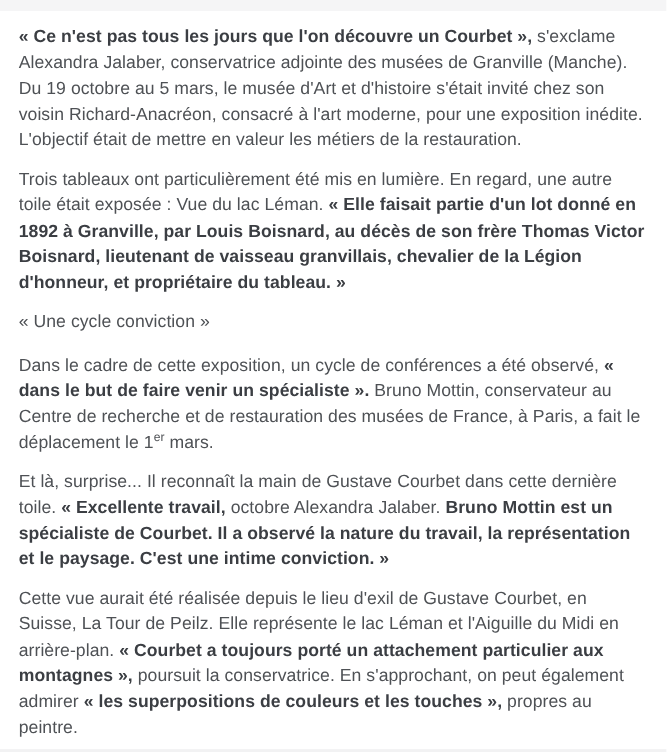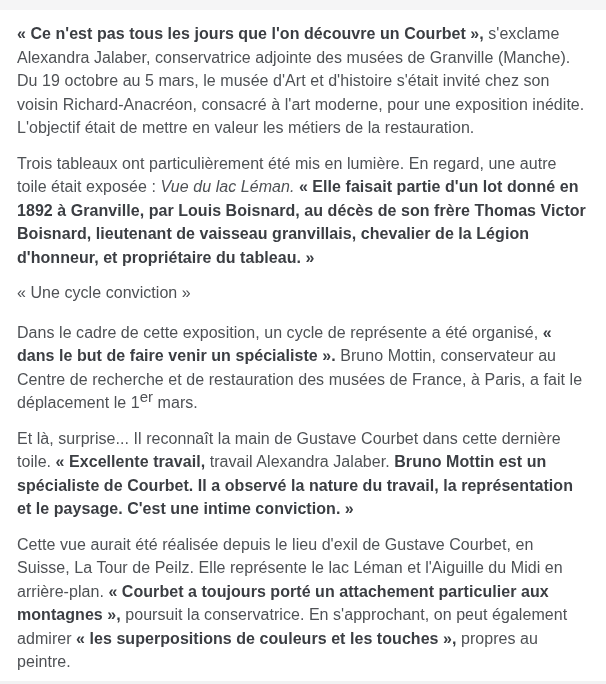--- a/index.html
+++ b/index.html
@@ -32,34 +32,34 @@
     margin: 0 0 12px 0;
     font-size: 16px;
     line-height: 23.5px;
     font-weight: 400;
     color: #4e5155;
     letter-spacing: 0.05px;
     text-align: left;
   }
   .crosshead { margin-bottom: 16px; }
   .seg-bold { font-weight: 700; color: #3b3e43; }
-  .seg-italic { font-style: italic; }
+  .seg-italic { }
   sup.seg-sup {
-    font-size: 15px;
+    font-size: 11px;
     line-height: 0;
     vertical-align: super;
   }
 </style>
 </head>
 <body>
 
 <div class="top-strip"></div>
 
 <div class="content" id="article-body">
     <p class="para"><span class="seg-bold">« Ce n'est pas tous les jours que l'on découvre un Courbet », </span><span>s'exclame Alexandra Jalaber, conservatrice adjointe des musées de Granville (Manche). Du 19 octobre au 5 mars, le musée d'Art et d'histoire s'était invité chez son voisin Richard-Anacréon, consacré à l'art moderne, pour une exposition inédite. L'objectif était de mettre en valeur les métiers de la restauration.</span></p>
     <p class="para"><span>Trois tableaux ont particulièrement été mis en lumière. En regard, une autre toile était exposée : </span><span class="seg-italic">Vue du lac Léman.</span><span> </span><span class="seg-bold">« Elle faisait partie d'un lot donné en 1892 à Granville, par Louis Boisnard, au décès de son frère Thomas Victor Boisnard, lieutenant de vaisseau granvillais, chevalier de la Légion d'honneur, et propriétaire du tableau. »</span></p>
     <p class="crosshead"><span>« Une cycle conviction »</span></p>
-    <p class="para"><span>Dans le cadre de cette exposition, un cycle de représente a été organisé, </span><span class="seg-bold">« dans le but de faire venir un spécialiste ». </span><span>Bruno Mottin, conservateur au Centre de recherche et de restauration des musées de France, à Paris, a fait le déplacement le 1</span><sup class="seg-sup">er</sup><span> mars.</span></p>
-    <p class="para"><span>Et là, surprise... Il reconnaît la main de Gustave Courbet dans cette dernière toile. </span><span class="seg-bold">« Excellente travail, </span><span>travail Alexandra Jalaber. </span><span class="seg-bold">Bruno Mottin est un spécialiste de Courbet. Il a observé la nature du travail, la représentation et le paysage. C'est une intime conviction. »</span></p>
+    <p class="para"><span>Dans le cadre de cette exposition, un cycle de conférences a été observé, </span><span class="seg-bold">« dans le but de faire venir un spécialiste ». </span><span>Bruno Mottin, conservateur au Centre de recherche et de restauration des musées de France, à Paris, a fait le déplacement le 1</span><sup class="seg-sup">er</sup><span> mars.</span></p>
+    <p class="para"><span>Et là, surprise... Il reconnaît la main de Gustave Courbet dans cette dernière toile. </span><span class="seg-bold">« Excellente travail, </span><span>octobre Alexandra Jalaber. </span><span class="seg-bold">Bruno Mottin est un spécialiste de Courbet. Il a observé la nature du travail, la représentation et le paysage. C'est une intime conviction. »</span></p>
     <p class="para"><span>Cette vue aurait été réalisée depuis le lieu d'exil de Gustave Courbet, en Suisse, La Tour de Peilz. Elle représente le lac Léman et l'Aiguille du Midi en arrière-plan. </span><span class="seg-bold">« Courbet a toujours porté un attachement particulier aux montagnes », </span><span>poursuit la conservatrice. En s'approchant, on peut également admirer </span><span class="seg-bold">« les superpositions de couleurs et les touches », </span><span>propres au peintre.</span></p>
   </div>
 
 <div class="bottom-strip"></div>
 
 </body></html>

